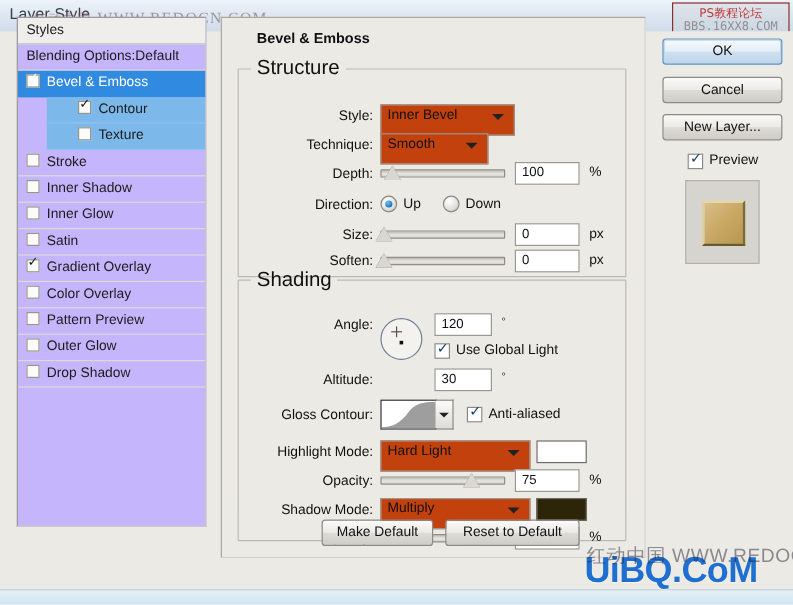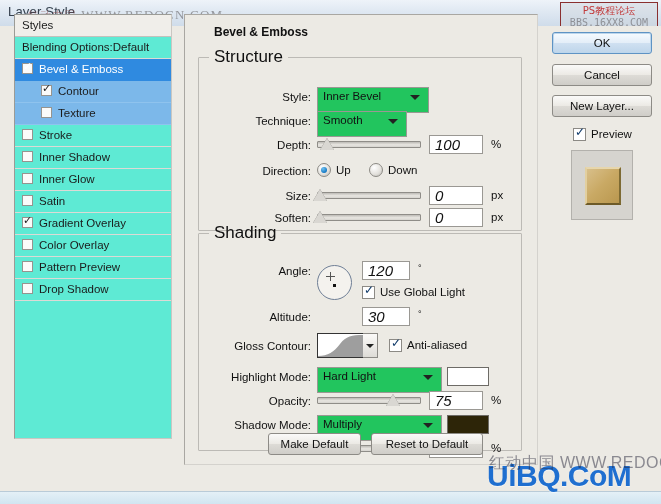--- a/index.html
+++ b/index.html
@@ -109,21 +109,21 @@
     width: 661px; height: 13px;
     background: linear-gradient(to bottom,#e4f0f7 0%, #cfe4f0 100%);
     border-top: 1px solid #b9cbd8;
   }
 
   
   .styles-panel {
     position: absolute;
     left: 14px; top: 14px;
     width: 156px; height: 423px;
-    background: #5eead4;
+    background: #c4b5fd;
     border: 1px solid #9b9b96;
     border-right-color: #c9c7c2;
     border-bottom-color: #c9c7c2;
   }
   .styles-header {
     height: 21px;
     line-height: 21px;
     padding-left: 7px;
     font-size: 11.5px;
     color: #1b1b1b;
@@ -166,21 +166,21 @@
   }
   .style-row .cb.checked::after {
     content: "\2713";
     position: absolute;
     left: 0px; top: -4px;
     font-size: 11px;
     color: #1b1b1b;
     line-height: 13px;
   }
   .style-row.sel .cb.checked::after { color: #ffffff; }
-  .style-row.indent { padding-left: 26px; }
+  .style-row.indent { padding-left: 26px; margin-left: 24px; }
 
   
   .main-panel {
     position: absolute;
     left: 184px; top: 14px;
     width: 352px; height: 449px;
     background: #eceae4;
     border: 1px solid #a9a7a2;
     border-right-color: #d4d2cd;
     border-bottom-color: #d4d2cd;
@@ -222,21 +222,21 @@
     line-height: 20px;
     font-size: 11.5px;
     color: #111;
     white-space: nowrap;
   }
 
   
   .sel-box {
     position: absolute;
     height: 26px;
-    background: #22c55e;
+    background: #c2410c;
     border: 1px solid #9a9893;
     box-sizing: border-box;
   }
   .sel-box .txt {
     position: absolute;
     left: 5px; top: 0;
     line-height: 17px;
     font-size: 11.5px;
     color: #111;
     white-space: nowrap;
@@ -255,23 +255,22 @@
     position: absolute;
     height: 19px;
     background: #ffffff;
     border: 1px solid #9a9893;
     box-sizing: border-box;
   }
   .num .v {
     position: absolute;
     left: 5px; top: 0;
     line-height: 17px;
-    font-size: 15px;
+    font-size: 11px;
     color: #111;
-    font-style: italic;
   }
   .unit {
     position: absolute;
     font-size: 11.5px;
     line-height: 19px;
     color: #111;
   }
 
   
   .slider {
@@ -536,20 +535,23 @@
     </div>
 
     <div class="style-row">
       <span class="cb"></span><span>Color Overlay</span>
     </div>
 
     <div class="style-row">
       <span class="cb"></span><span>Pattern Preview</span>
     </div>
 
+    <div class="style-row">
+      <span class="cb"></span><span>Outer Glow</span>
+    </div>
 
     <div class="style-row">
       <span class="cb"></span><span>Drop Shadow</span>
     </div>
   </div>
 
   <div class="main-panel">
 
     <div class="panel-title">Bevel &amp; Emboss</div>
 

